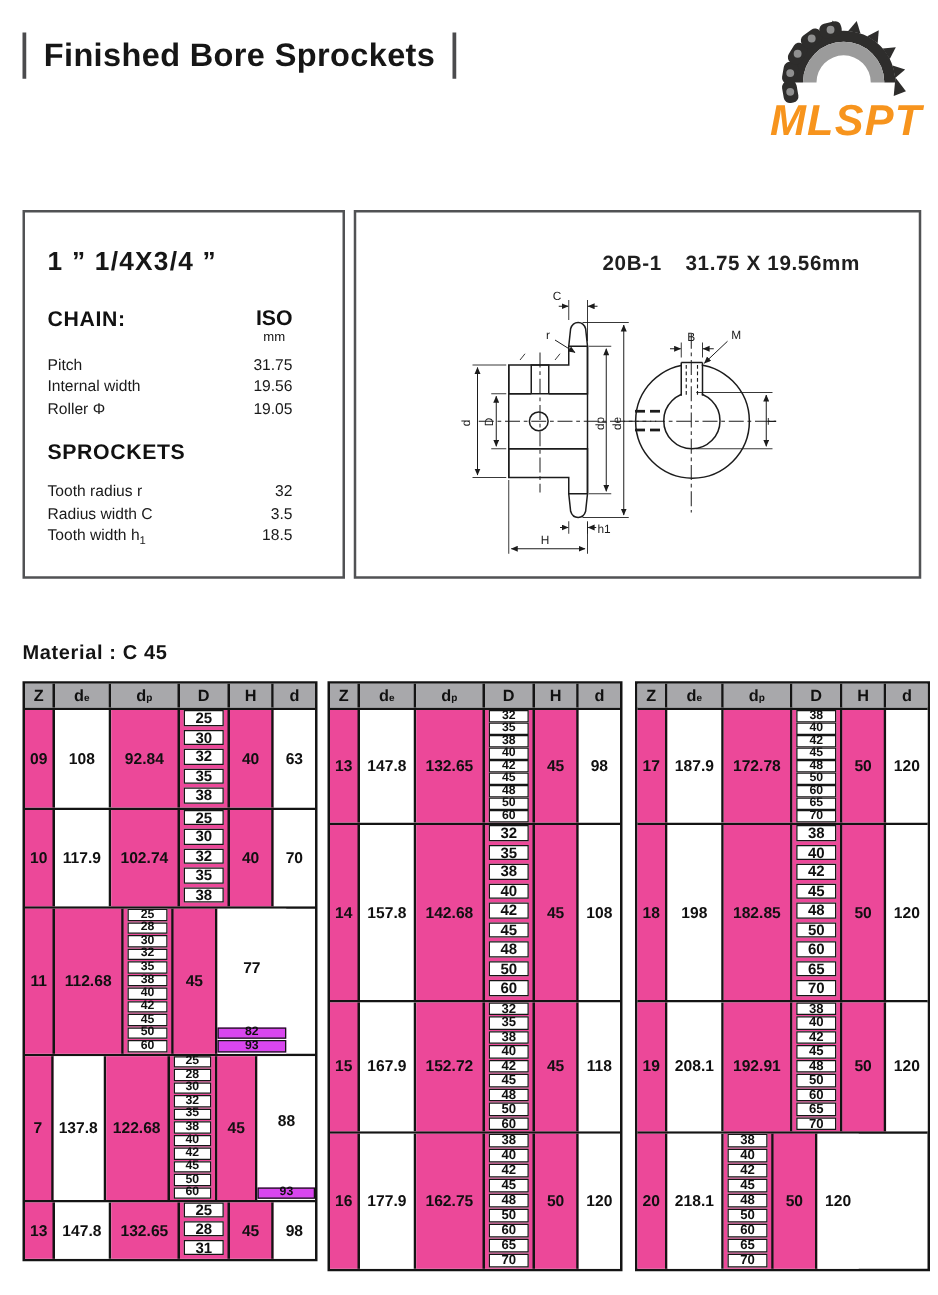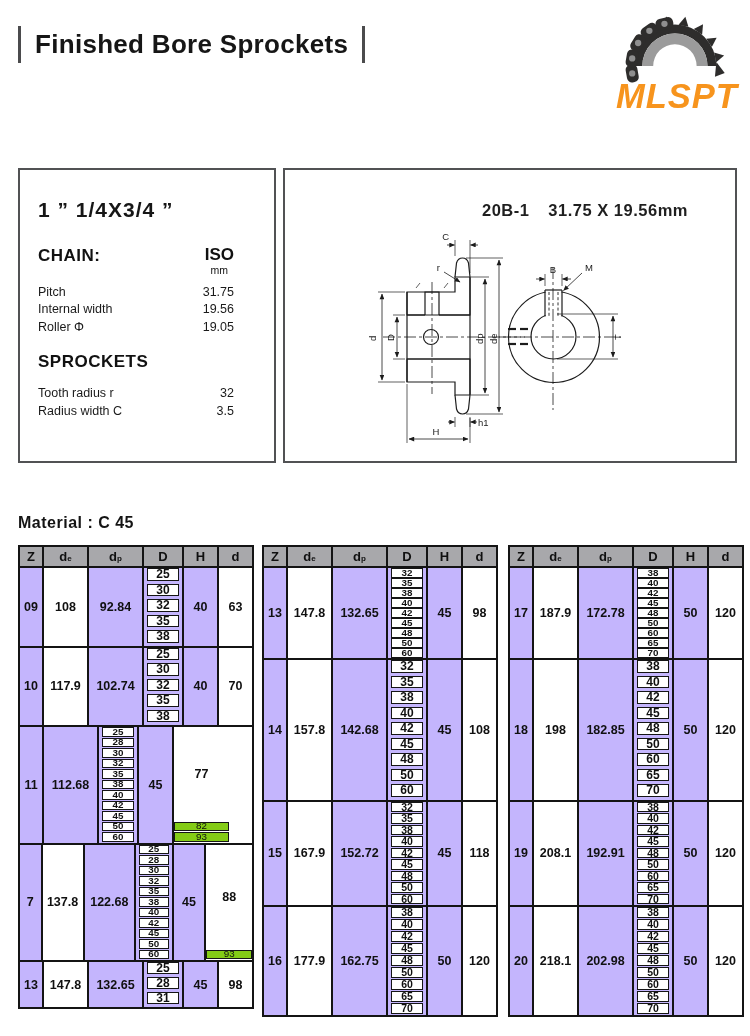--- a/index.html
+++ b/index.html
@@ -39,33 +39,33 @@
     font-size:13px;font-weight:bold;box-sizing:border-box;border-right:2px solid #141414;color:#101010;
   }
   .hcell:last-child{border-right:none;}
   .hcell sub{font-size:8px;margin-top:4px;}
   .tgroup{display:flex;box-sizing:content-box;}
   .tgroup + .tgroup{border-top:2px solid #141414;}
   .tcell{
     display:flex;align-items:center;justify-content:center;box-sizing:border-box;
     border-right:2px solid #141414;font-size:12.5px;font-weight:bold;color:#101010;
   }
-  .shade{background:#c4b5fd;}
+  .shade{background:#ec4899;}
   .white{background:#ffffff;}
   .dstack{flex-direction:column;justify-content:flex-start;align-items:stretch;padding:0;}
   .dbox{
     background:#fff;border:1px solid #151515;margin-left:3px;margin-right:3px;
     display:flex;align-items:center;justify-content:center;font-weight:bold;color:#101010;
     box-sizing:border-box;overflow:visible;line-height:1;
   }
   .dcol{flex-direction:column;align-items:stretch;border-right:none;background:#fff;padding:0;}
   .dmain{flex:1;display:flex;align-items:center;justify-content:center;}
   .obox{
-    background:#84cc16;border:1px solid #151515;display:flex;align-items:center;justify-content:center;
-    font-size:10.5px;font-weight:normal;box-sizing:border-box;line-height:1;
+    background:#d946ef;border:1px solid #151515;display:flex;align-items:center;justify-content:center;
+    font-size:10.5px;font-weight:bold;box-sizing:border-box;line-height:1;
   }
   
   .lbl{font-size:9.5px;fill:#1c1c1c;}
   .dtitle{font-size:16.5px;font-weight:bold;fill:#1f1f1f;letter-spacing:.5px;}
   .oln{stroke:#1c1c1c;stroke-width:1.2;fill:none;}
   .dim{stroke:#1c1c1c;stroke-width:.8;fill:none;}
   .ext{stroke:#1c1c1c;stroke-width:.7;fill:none;}
   .cl{stroke:#1c1c1c;stroke-width:.8;fill:none;stroke-dasharray:12 3 3 3;}
   .hid{stroke:#1c1c1c;stroke-width:2.2;fill:none;}
   .dsh{stroke:#1c1c1c;stroke-width:.9;fill:none;stroke-dasharray:3 2.2;}
@@ -145,20 +145,24 @@
   <div class="spec-h2">SPROCKETS</div>
   <div class="srows2">
     <div class="srow">
       <span>Tooth radius  r</span>
       <span>32</span>
     </div>
     <div class="srow">
       <span>Radius width C</span>
       <span>3.5</span>
     </div>
+    <div class="srow">
+      <span><span>Tooth width h</span><sub>1</sub></span>
+      <span>18.5</span>
+    </div>
   </div>
 </section>
 
 <section class="drawing-box">
   <svg width="450" height="291" viewBox="0 0 450 291">
     <defs>
       <pattern id="hatch" patternUnits="userSpaceOnUse" width="5" height="5" patternTransform="rotate(45)">
         <line x1="0" y1="0" x2="0" y2="5" stroke="#3a3a3a" stroke-width="0.9"></line>
       </pattern>
       <marker id="aE" orient="auto" refX="6.5" refY="3" markerWidth="8" markerHeight="7">
@@ -574,21 +578,20 @@
         <div class="dbox" style="height: 10.5px; margin-bottom: 1px; font-size: 10.5px;">70</div>
       </div>
       <div class="tcell shade" style="width: 35px;">50</div>
       <div class="tcell dcol" style="width: 33px;">
         <div class="dmain">120</div>
       </div>
     </div>
     <div class="tgroup" style="height: 108px;">
       <div class="tcell shade" style="width: 24px;">20</div>
       <div class="tcell white" style="width: 45px;">218.1</div>
-      <div class="tcell shade" style="width: 55px;">202.98</div>
       <div class="tcell dstack shade" style="width: 40px;">
         <div class="dbox" style="height: 11px; margin-bottom: 1px; font-size: 10.5px;">38</div>
         <div class="dbox" style="height: 11px; margin-bottom: 1px; font-size: 10.5px;">40</div>
         <div class="dbox" style="height: 11px; margin-bottom: 1px; font-size: 10.5px;">42</div>
         <div class="dbox" style="height: 11px; margin-bottom: 1px; font-size: 10.5px;">45</div>
         <div class="dbox" style="height: 11px; margin-bottom: 1px; font-size: 10.5px;">48</div>
         <div class="dbox" style="height: 11px; margin-bottom: 1px; font-size: 10.5px;">50</div>
         <div class="dbox" style="height: 11px; margin-bottom: 1px; font-size: 10.5px;">60</div>
         <div class="dbox" style="height: 11px; margin-bottom: 1px; font-size: 10.5px;">65</div>
         <div class="dbox" style="height: 11px; margin-bottom: 1px; font-size: 10.5px;">70</div>

